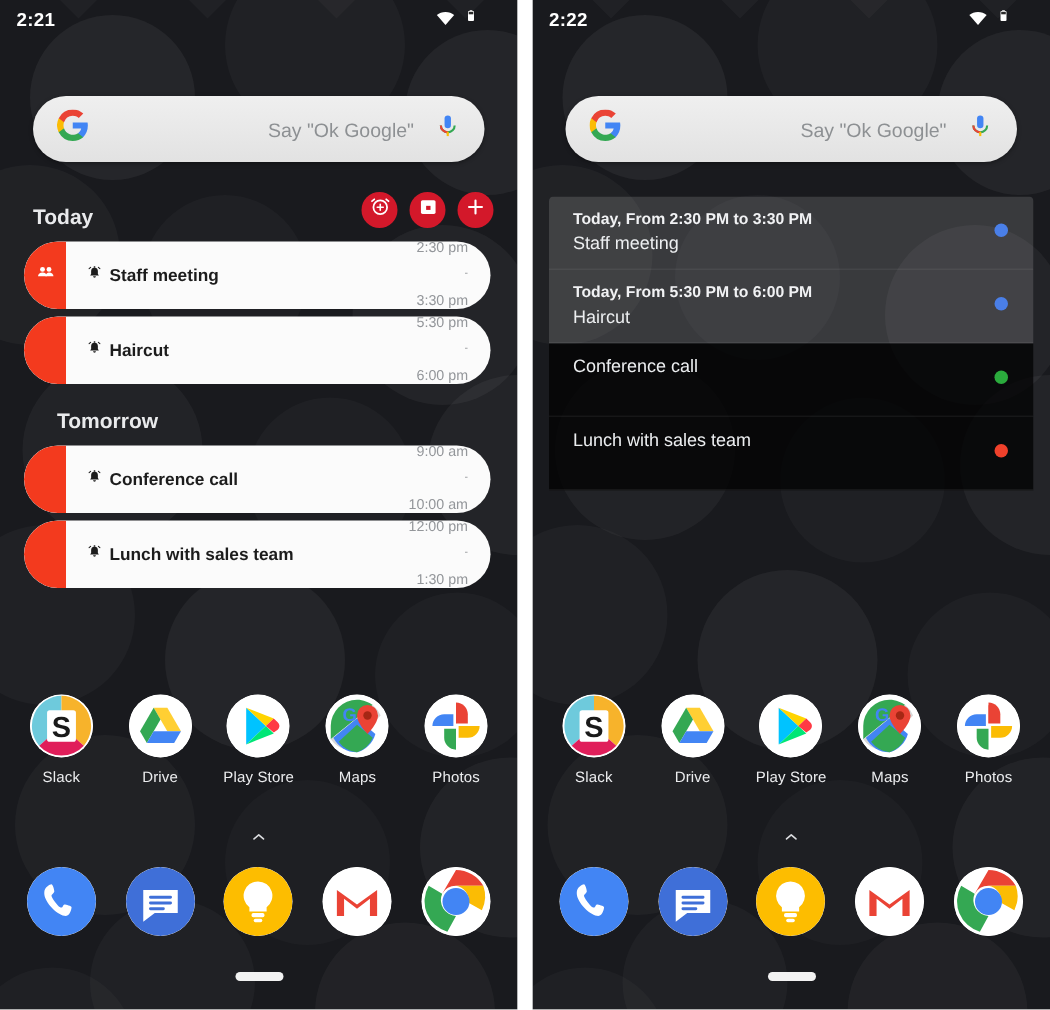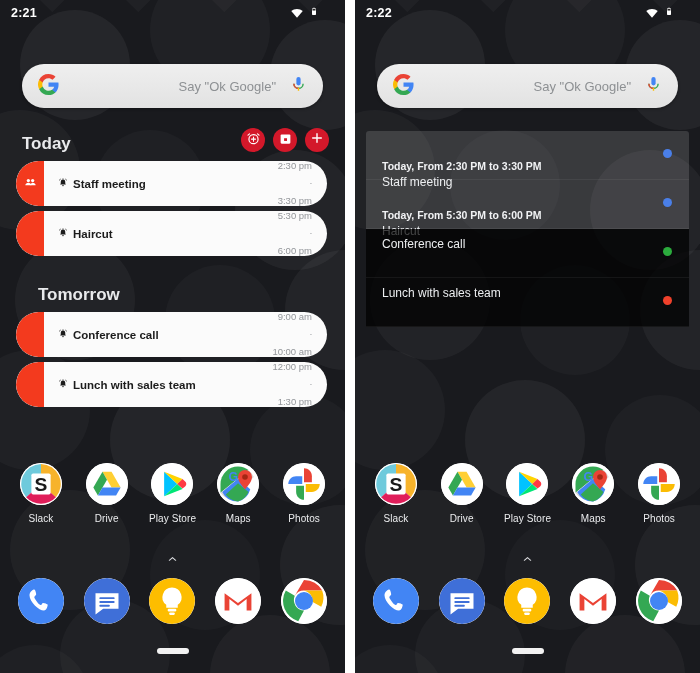--- a/index.html
+++ b/index.html
@@ -65,23 +65,23 @@
 
   
   .agenda {
     position: absolute; left: 0; right: 0; top: 132px; z-index: 4;
   }
   .agenda .hdr {
     position: relative; height: 24px; padding-left: 22px;
     display: flex; align-items: center;
   }
   .agenda .hdr .lbl {
-    color: #e9eaec; font-size: 17px; font-weight: bold;
-  }
-  .agenda .hdr.tmw { margin-top: 27px; padding-left: 38px; }
+    color: #e9eaec; font-size: 14px; font-weight: bold;
+  }
+  .agenda .hdr.tmw { margin-top: 12px; padding-left: 38px; }
   .actions {
     position: absolute; right: 16px; top: -4px;
     display: flex; gap: 8px; align-items: center;
   }
   .fab {
     width: 24px; height: 24px; border-radius: 50%;
     background: #d3182a;
     display: flex; align-items: center; justify-content: center;
   }
   .evt {
@@ -128,21 +128,21 @@
   }
   .calwidget .chead .spacer { flex: 1; }
   .calwidget .chead .hicon { margin-left: 16px; display:flex; align-items:center; }
   .crow {
     position: relative; height: 49px;
     padding: 7px 14px 0 16px;
     border-bottom: 1px solid rgba(255,255,255,.06);
   }
   .crow.lit { background: rgba(255,255,255,0.14); }
   .crow.dim { background: rgba(0,0,0,0.72); }
-  .crow .when { color: #f1f2f4; font-size: 10.5px; font-weight: bold; line-height: 16px; margin-top: 20px; }
+  .crow .when { color: #f1f2f4; font-size: 10.5px; font-weight: bold; line-height: 16px; }
   .crow .what { color: #eceef0; font-size: 12px; line-height: 17px; }
   .crow .dot {
     position: absolute; right: 17px; top: 18px;
     width: 9px; height: 9px; border-radius: 50%;
   }
 
   
   .apps {
     position: absolute; left: 0; right: 0; top: 463px;
     display: flex; justify-content: space-around; padding: 0 8px;

